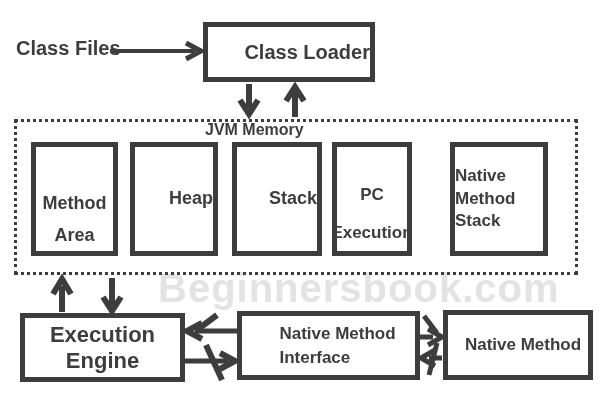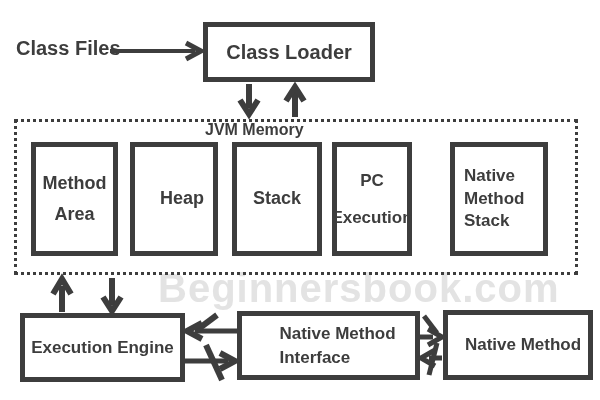--- a/index.html
+++ b/index.html
@@ -33,21 +33,21 @@
     white-space: nowrap;
     user-select: none;
   }
   .box {
     position: absolute;
     border: 5px solid var(--line);
     background: var(--bg);
     z-index: 2;
     display: flex;
     align-items: center;
-    justify-content: center;
+    justify-content: flex-end;
     font-weight: bold;
     text-align: center;
   }
   .label {
     position: absolute;
     font-weight: bold;
     z-index: 2;
     white-space: nowrap;
     text-align: center;
   }
@@ -63,23 +63,23 @@
   .jvm-memory-label { left: 205px; top: 121px; width: 150px; text-align: left; font-size: 16px; }
   .mem-box { top: 142px; height: 114px; font-size: 18px; line-height: 1.75; }
   .mem-box.two-line { flex-direction: column; }
   .box-method-area { left: 31px; width: 87px; }
   .box-heap { left: 130px; width: 88px; padding-left: 16px; }
   .box-stack { left: 232px; width: 90px; }
   .box-pc-registers { left: 332px; width: 80px; line-height: 2.2; font-size: 17px; }
   .box-native-method-stack {
     left: 450px; width: 98px;
     justify-content: flex-start; text-align: left;
-    padding-left: 9px; line-height: 1.35; font-size: 17px;
-  }
-  .box-execution-engine { left: 20px; top: 313px; width: 165px; height: 69px; font-size: 17px; }
+    line-height: 1.35; font-size: 17px;
+  }
+  .box-execution-engine { left: 20px; top: 313px; width: 165px; height: 69px; font-size: 22px; }
   .box-nmi, .box-nml {
     top: 311px; height: 69px;
     justify-content: center; text-align: left;
     font-size: 17px; line-height: 1.4;
   }
   .box-nmi { left: 237px; width: 183px; padding-left: 18px; }
   .box-nml { left: 443px; top: 310px; width: 150px; height: 70px; padding-left: 10px; }
   .stack-lines { display: block; }
   svg.arrows {
     position: absolute;

